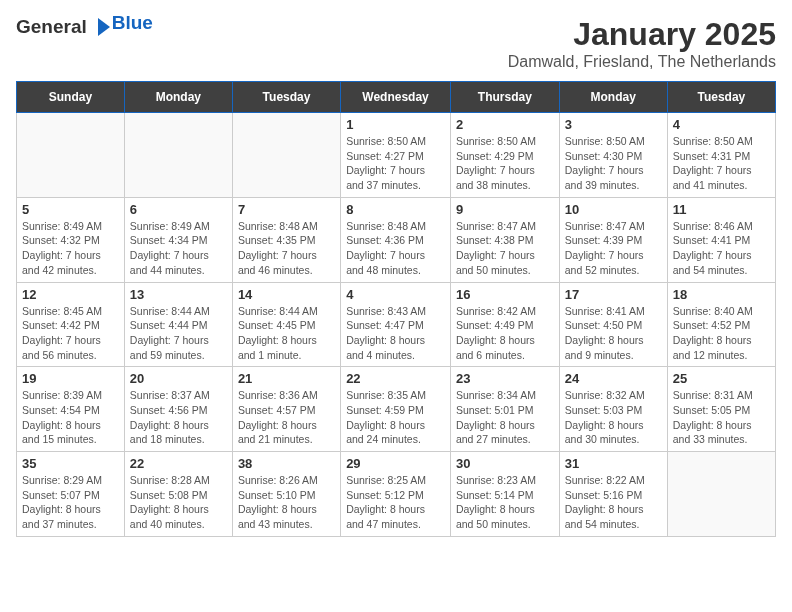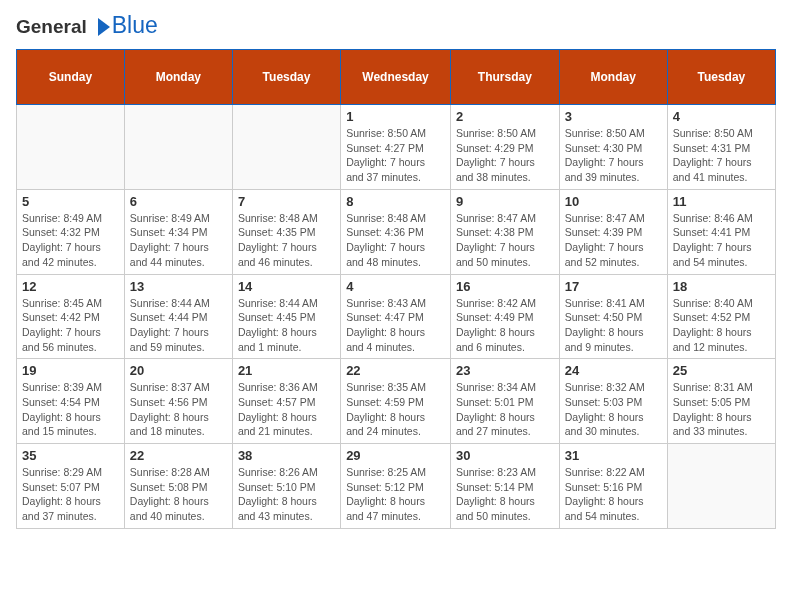--- a/index.html
+++ b/index.html
@@ -32,24 +32,24 @@
     .location-title {
       font-size: 16px;
       color: #555;
     }
     table {
       width: 100%;
       border-collapse: collapse;
       font-size: 11px;
     }
     thead th {
-      background-color: #c2410c;
+      background-color: #404040;
       color: white;
       text-align: center;
-      padding: 20px 4px;
+      padding: 8px 4px;
       font-size: 12px;
       font-weight: bold;
       border: 1px solid #1565c0;
     }
     td {
       border: 1px solid #ccc;
       vertical-align: top;
       padding: 4px 5px;
       width: 113px;
       min-height: 80px;
@@ -75,21 +75,25 @@
 <body>
 
 <div class="header-section">
   <div class="logo">
     <div style="display:flex;align-items:center;">
       <span style="font-size:19px;font-weight:bold;color:#333;">General</span>
       <svg width="22" height="22" viewBox="0 0 22 22" style="margin-left:3px;">
         <polygon points="8,2 20,11 8,20" fill="#1565c0"></polygon>
       </svg>
     </div>
-    <span style="font-size:23px;font-weight:normal;color:#1565c0;margin-top:-4px;">Blue</span>
+    <span style="font-size:19px;font-weight:bold;color:#1565c0;margin-top:-4px;">Blue</span>
+  </div>
+  <div class="title-section">
+    <div class="month-title">January 2025</div>
+    <div class="location-title">Damwald, Friesland, The Netherlands</div>
   </div>
 </div>
 
 <table>
   <thead>
     <tr>
     <th>Sunday</th>
         <th>Monday</th>
         <th>Tuesday</th>
         <th>Wednesday</th>

